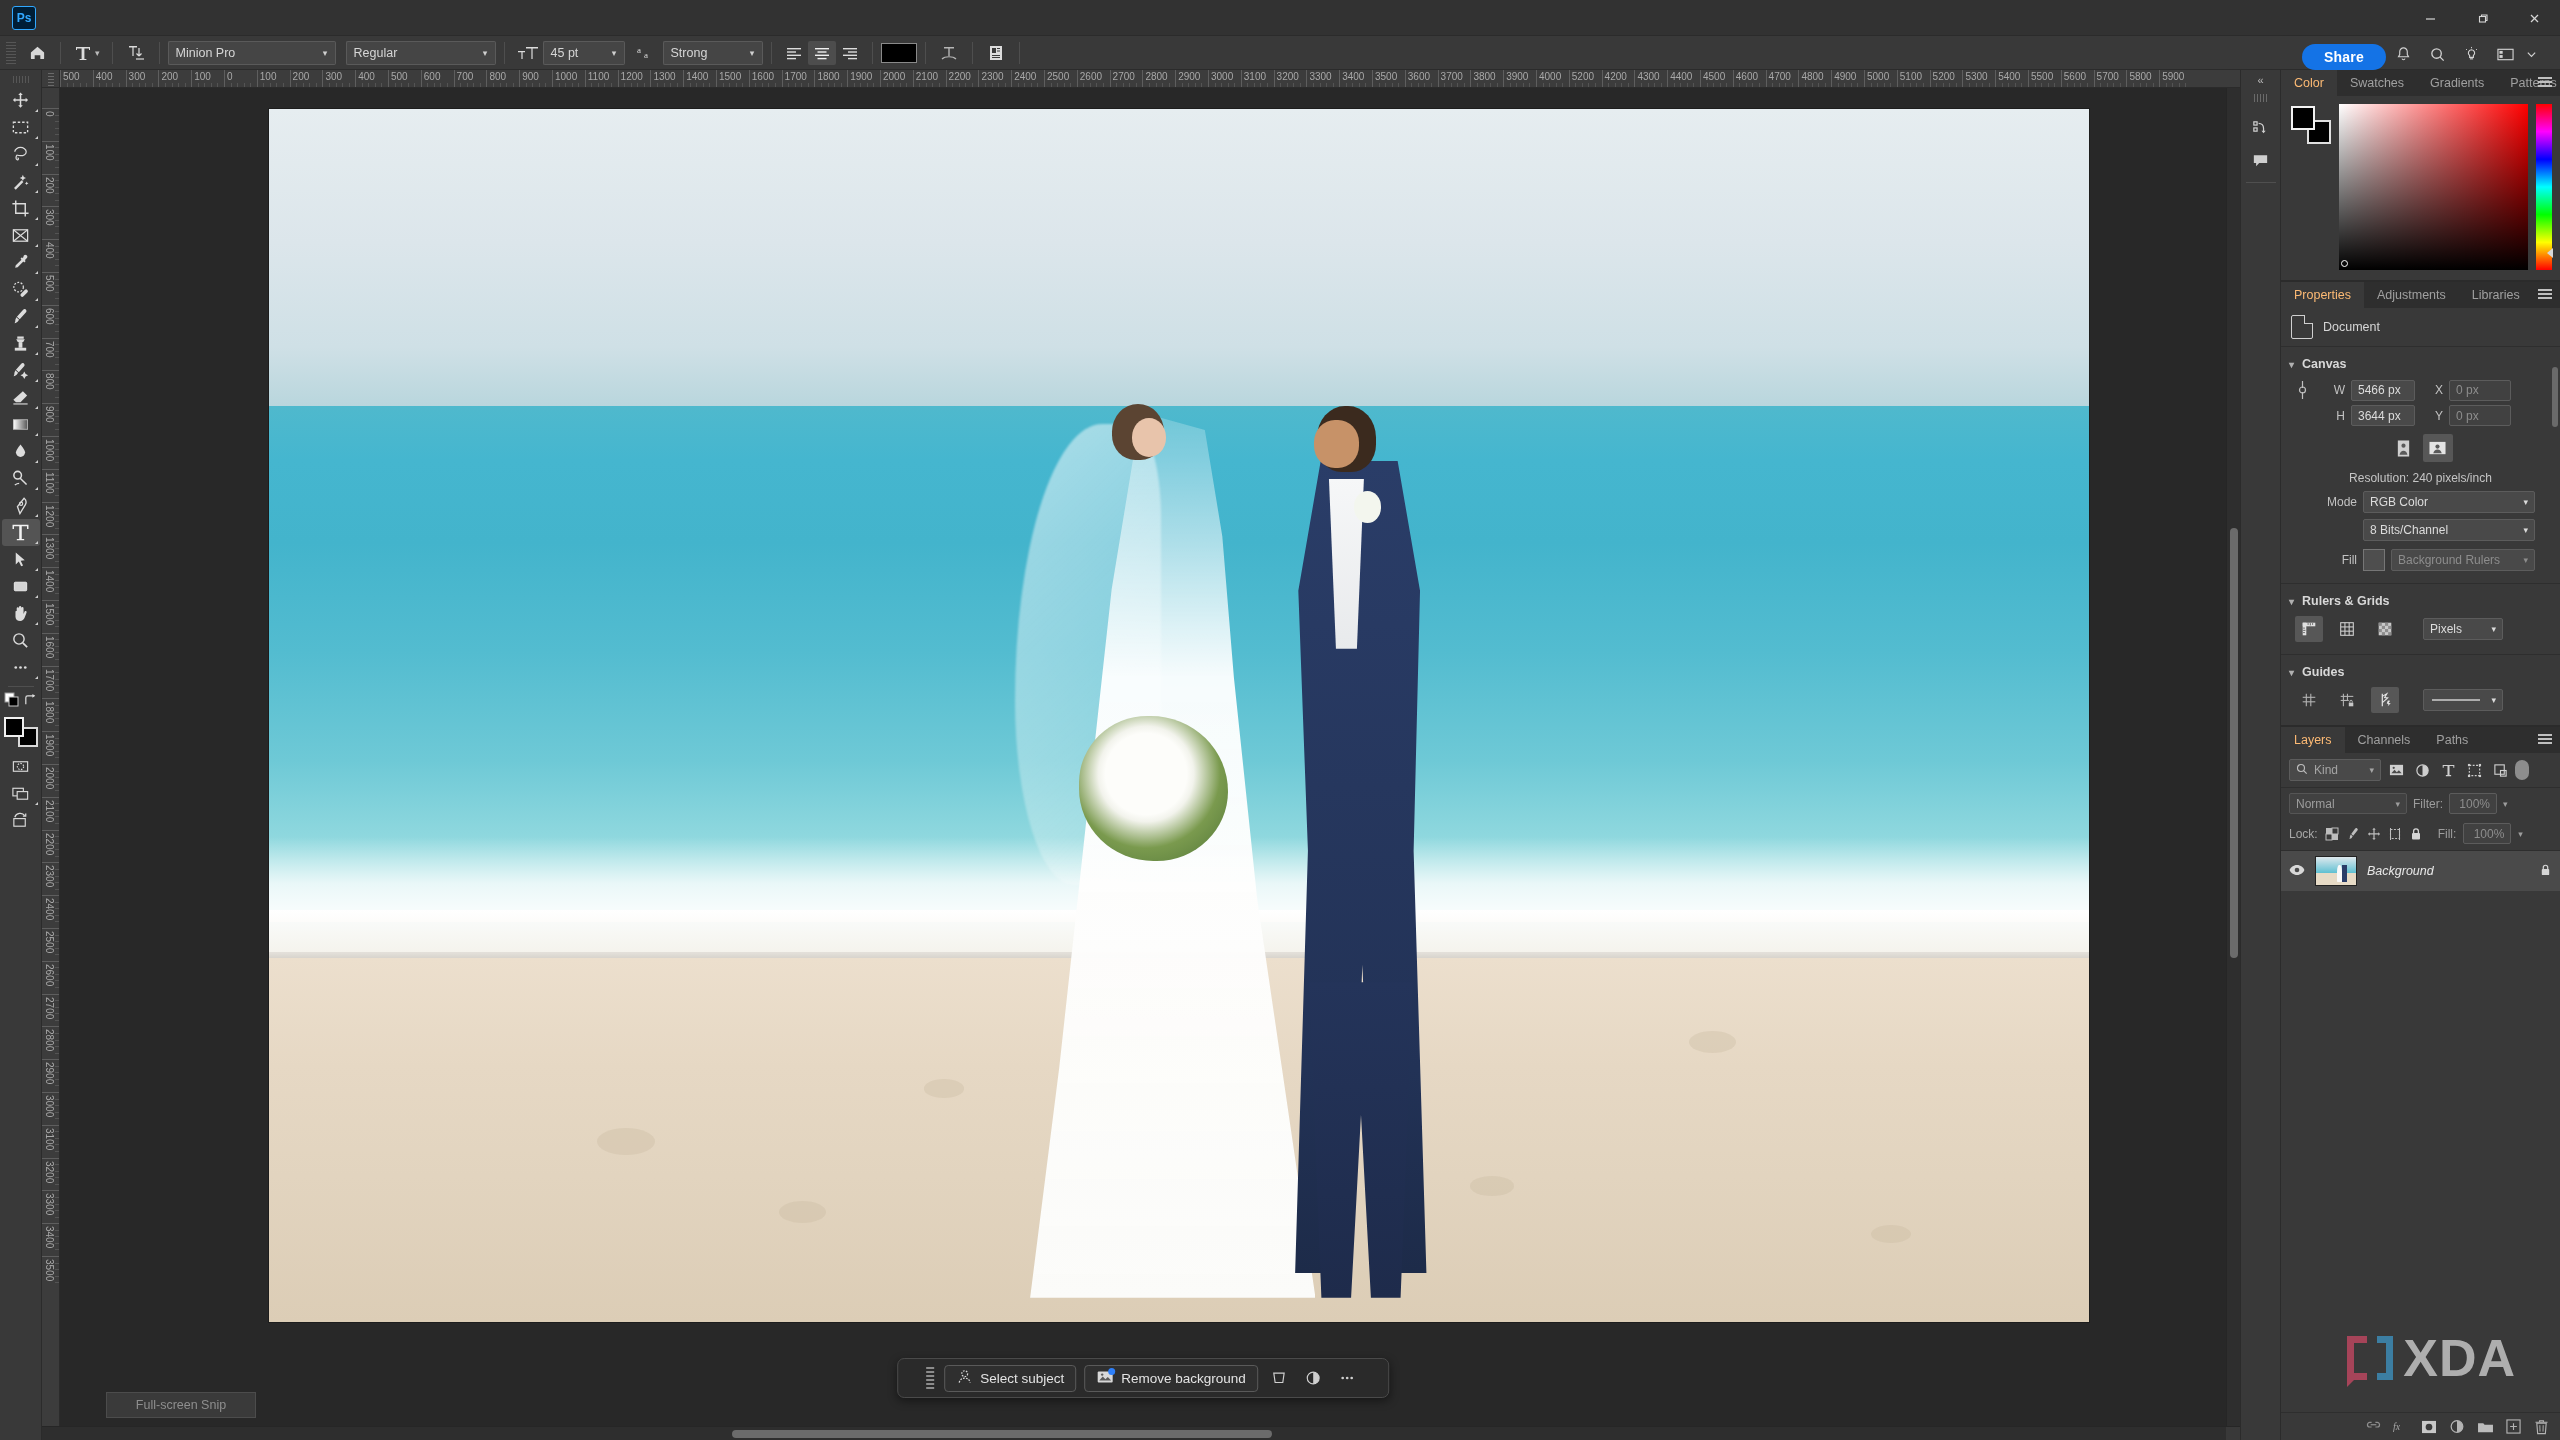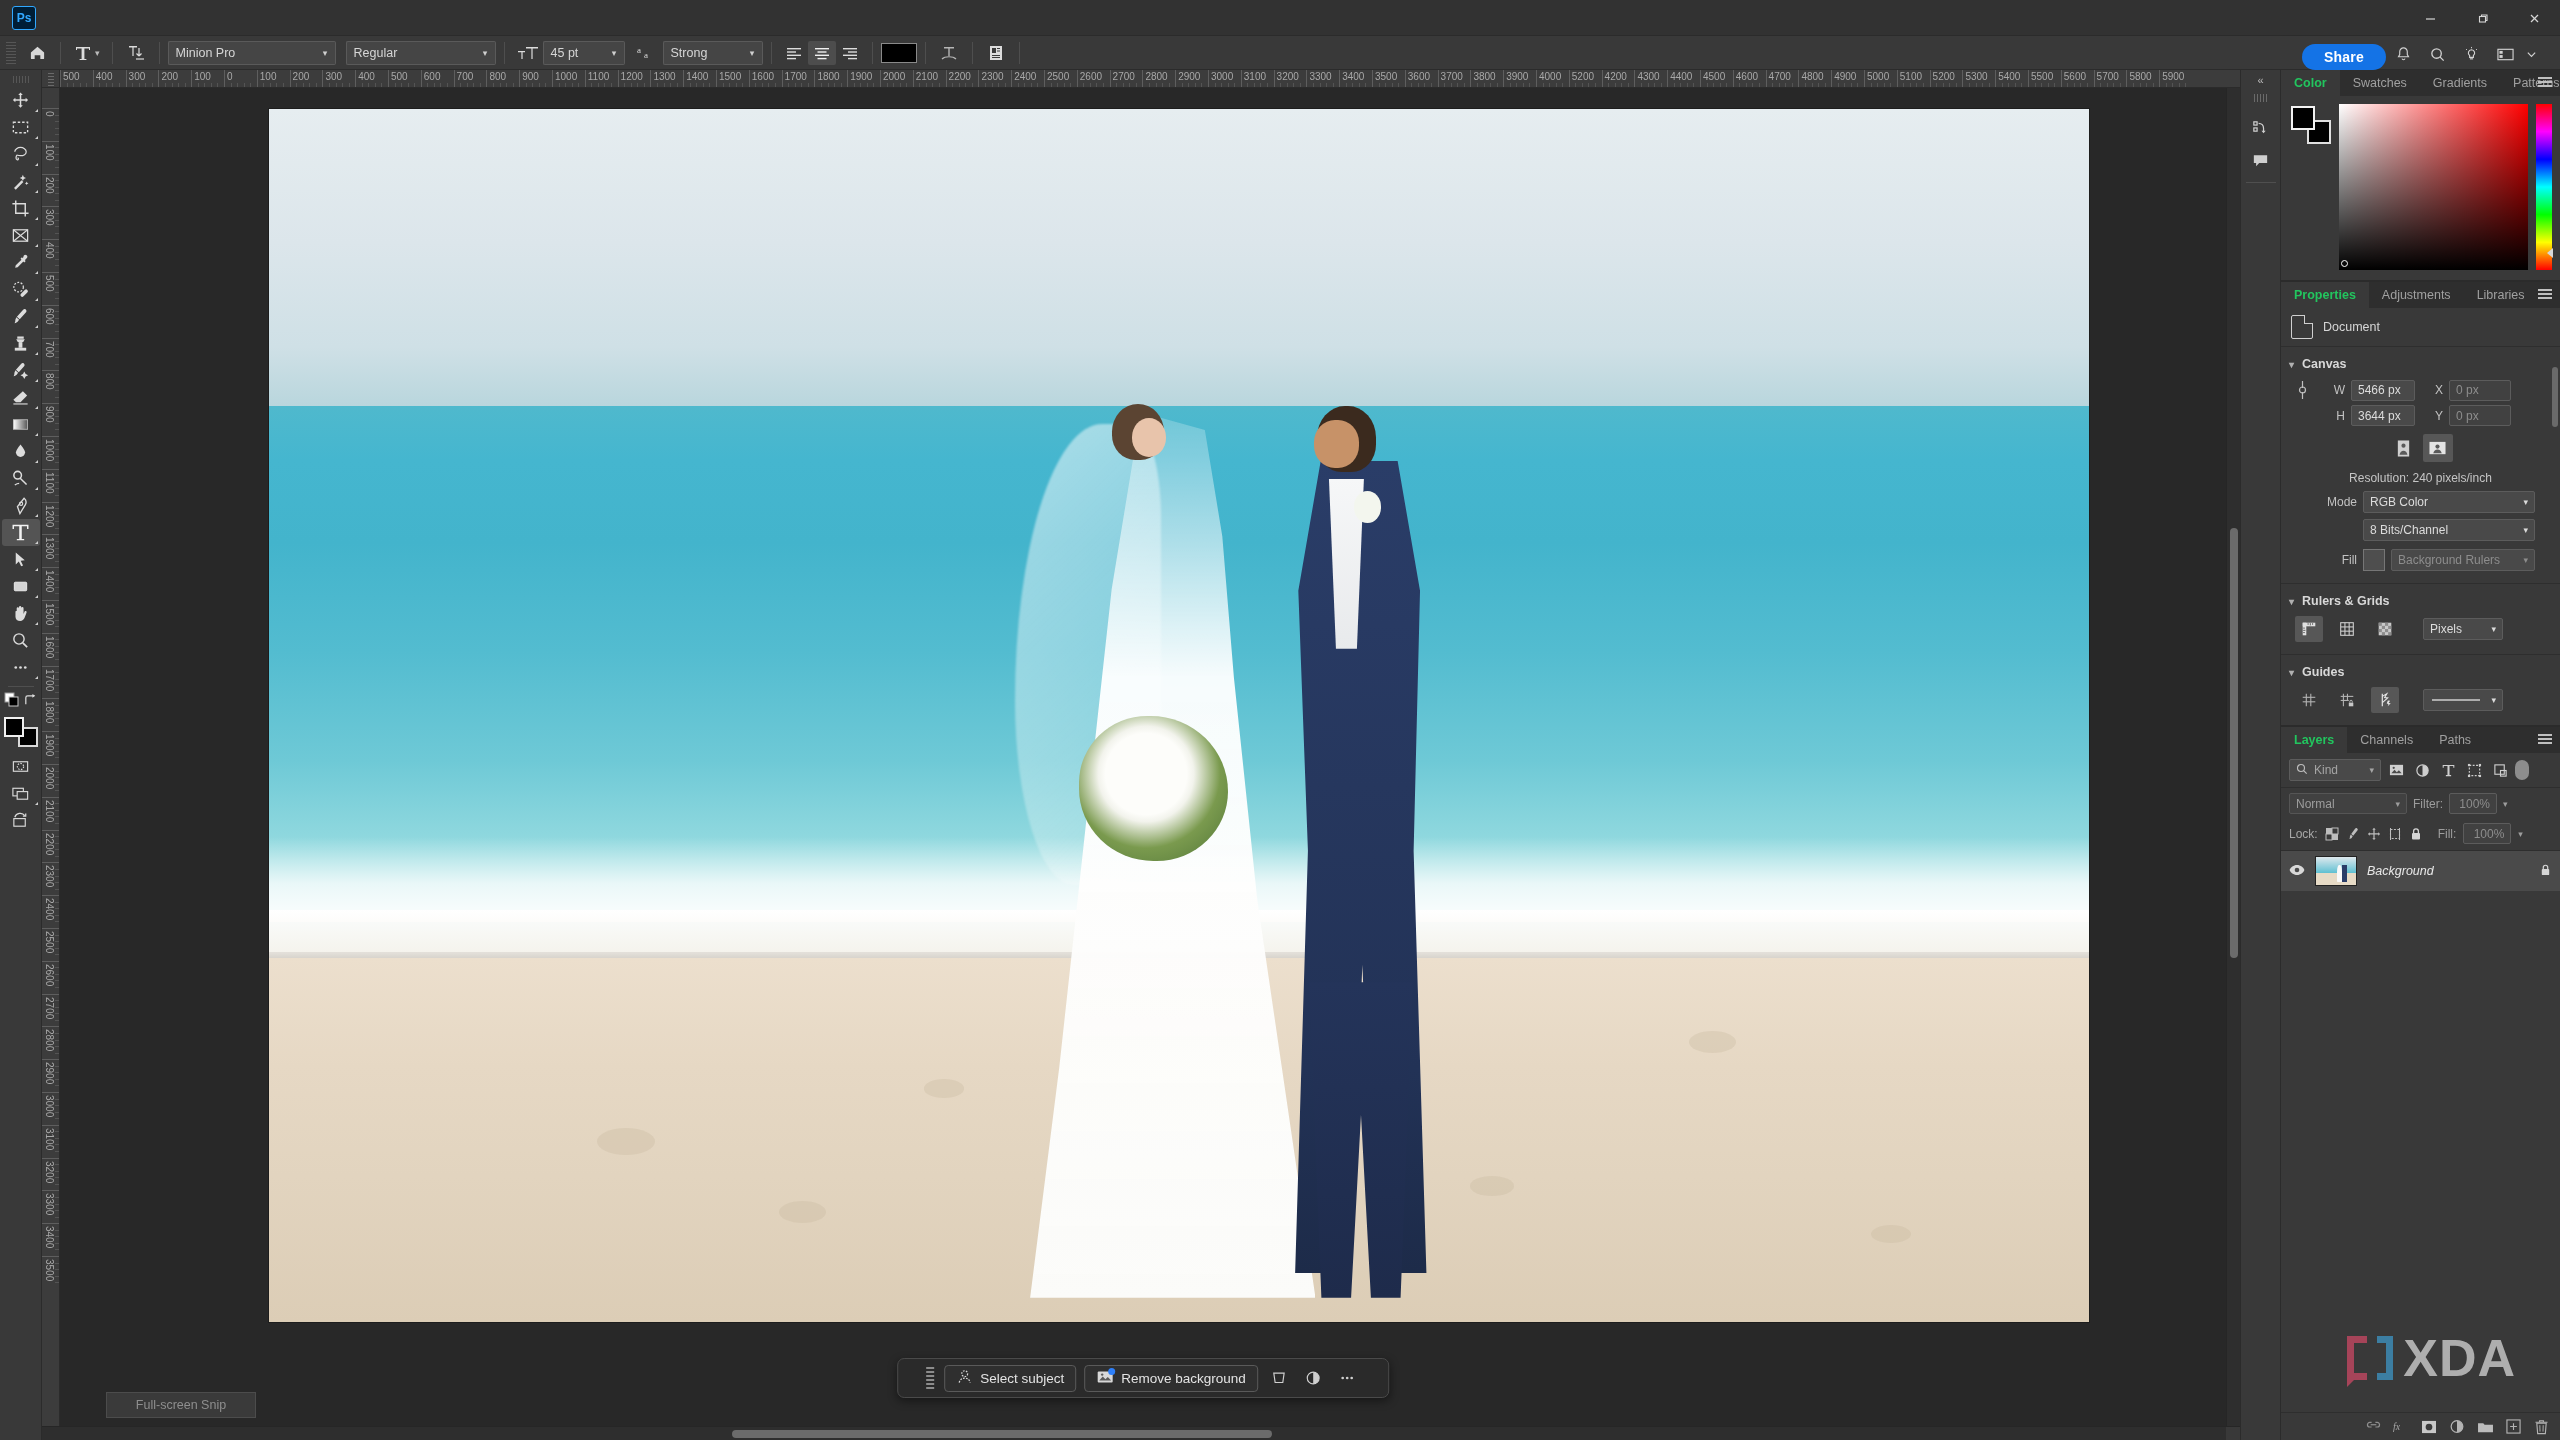--- a/index.html
+++ b/index.html
@@ -168,21 +168,21 @@
   .rail .grip2 { width:14px; height:8px;
      background:repeating-linear-gradient(to right,#6a6a6a 0 1px, transparent 1px 3px); margin-bottom:10px; }
   .rail-icon { width:34px; height:32px; display:flex; align-items:center; justify-content:center; color:#cfcfcf; }
   .rail-sep { width:30px; height:1px; background:#4f4f4f; margin:6px 0; }
 
   .dock { width:280px; flex:0 0 280px; background:#393939; display:flex; flex-direction:column;
      border-left:1px solid #2b2b2b; }
   .panel { background:#393939; display:flex; flex-direction:column; border-bottom:2px solid #2b2b2b; }
   .panel-tabs { height:26px; background:#2e2e2e; display:flex; align-items:stretch; position:relative; }
   .ptab { display:flex; align-items:center; padding:0 13px; font-size:12.5px; color:#a0a0a0; }
-  .ptab.active { background:#393939; color:#22c55e; font-weight:bold; }
+  .ptab.active { background:#393939; color:#fdba74; font-weight:normal; }
   .pmenu { position:absolute; right:8px; top:7px; width:14px; height:12px;
      background:repeating-linear-gradient(to bottom,#c0c0c0 0 2px, transparent 2px 4px); }
 
   
   .color-body { display:flex; padding:8px 8px 10px 8px; gap:8px; height:184px; }
   .color-fgbg { position:relative; width:42px; height:38px; flex:0 0 42px; margin-top:2px; }
   .color-fgbg .cb { position:absolute; right:0; bottom:0; width:24px; height:24px; background:#000; border:2px solid #e0e0e0; }
   .color-fgbg .cf { position:absolute; left:2px; top:0; width:24px; height:24px; background:#000; border:2px solid #f2f2f2; }
   .color-field { flex:1; position:relative; }
   .color-field .sat { position:absolute; inset:0; background:linear-gradient(to right,#ffffff,#ff0000); }

